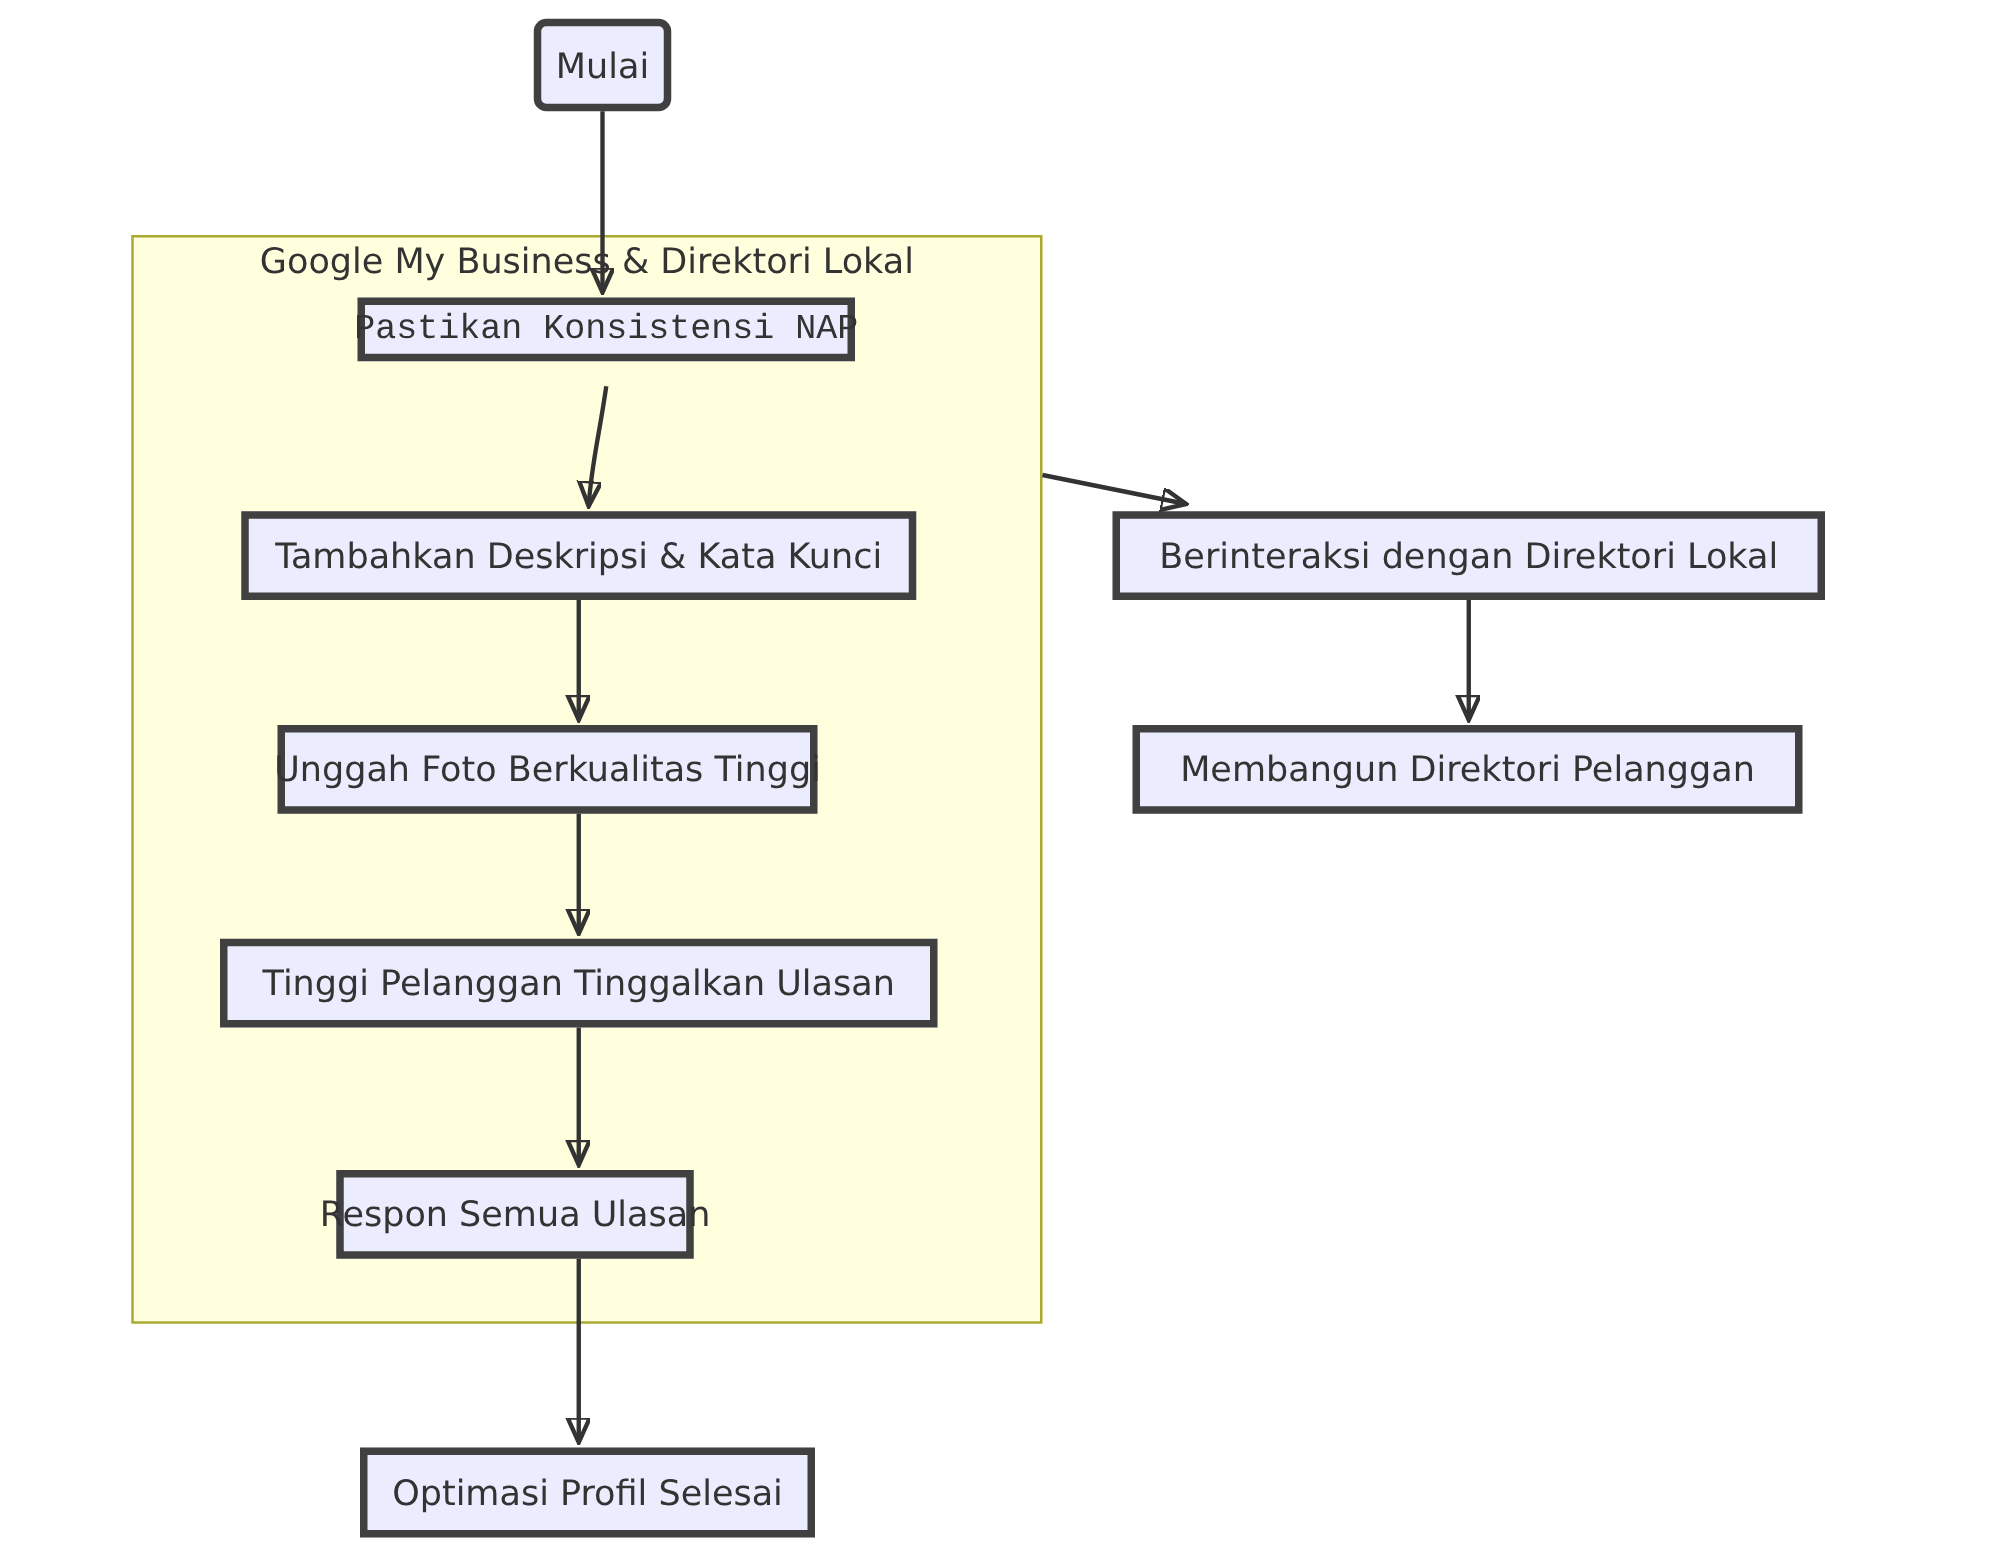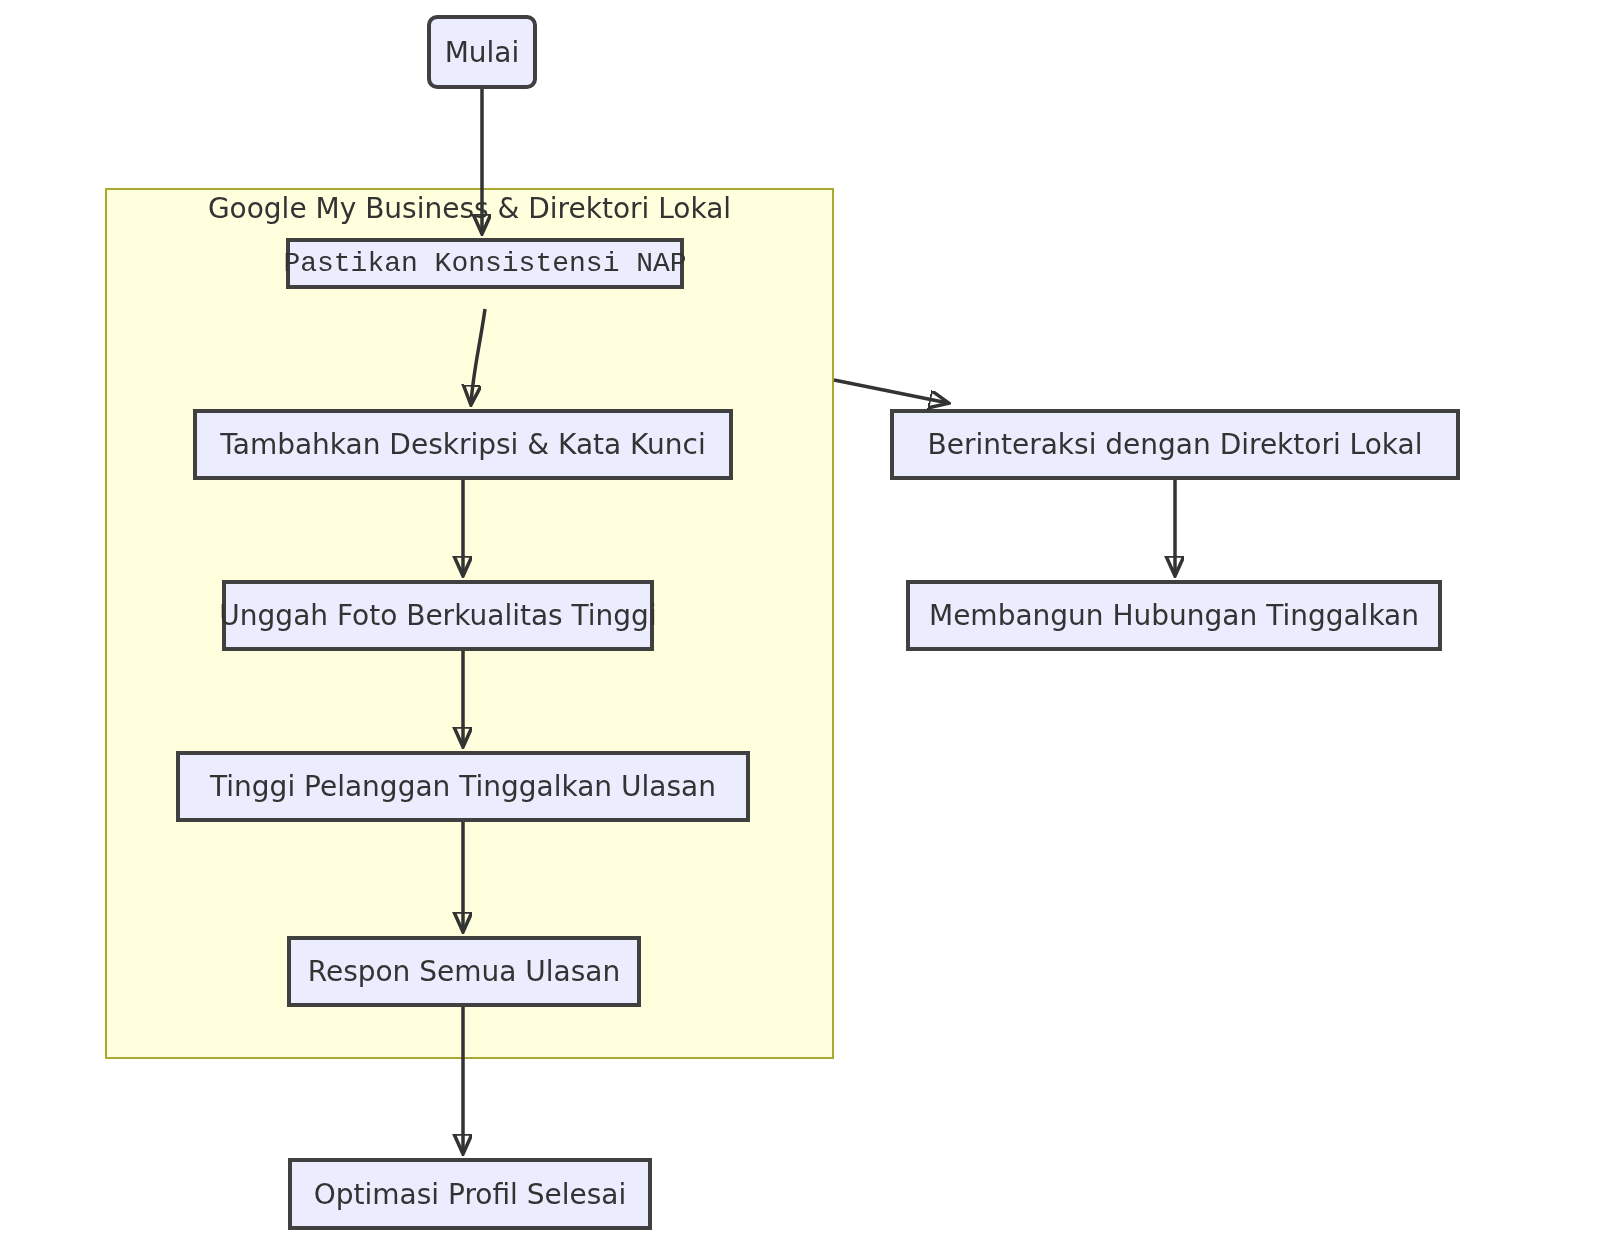--- a/index.html
+++ b/index.html
@@ -32,36 +32,36 @@
     width: 729px;
     text-align: center;
     font-size: 28px;
     color: #333333;
     white-space: nowrap;
   }
   .node {
     position: absolute;
     box-sizing: border-box;
     background: #ECECFF;
-    border: 4px solid #404040;
+    border: 6px solid #404040;
     color: #333333;
     font-size: 28px;
     display: flex;
     align-items: center;
     justify-content: center;
     white-space: nowrap;
     text-align: center;
   }
   .node.rounded { border-radius: 10px; }
   #node-start     { left: 427px; top: 15px;   width: 110px; height: 74px; }
   #node-nap       { left: 286px; top: 238px;  width: 398px; height: 51px; font-family: Liberation Mono, monospace; }
   #node-desc      { left: 193px; top: 409px;  width: 540px; height: 71px; }
   #node-photo     { left: 222px; top: 580px;  width: 432px; height: 71px; }
   #node-review    { left: 176px; top: 751px;  width: 574px; height: 71px; }
-  #node-respond   { left: 287px; top: 936px;  width: 354px; height: 71px; }
+  #node-respond   { left: 269px; top: 936px;  width: 286px; height: 71px; }
   #node-done      { left: 288px; top: 1158px; width: 364px; height: 72px; }
   #node-community { left: 890px; top: 409px;  width: 570px; height: 71px; }
   #node-relation  { left: 906px; top: 580px;  width: 536px; height: 71px; }
   #edges {
     position: absolute;
     left: 0; top: 0;
     width: 1600px;
     height: 1250px;
     pointer-events: none;
   }
@@ -105,21 +105,21 @@
 
   <div class="node" id="node-done">
     <span>Optimasi Profil Selesai</span>
   </div>
 
   <div class="node" id="node-community">
     <span>Berinteraksi dengan Direktori Lokal</span>
   </div>
 
   <div class="node" id="node-relation">
-    <span>Membangun Hubungan Tinggalkan</span>
+    <span>Membangun Direktori Pelanggan</span>
   </div>
 
   <svg id="edges" viewBox="0 0 1600 1250" xmlns="http://www.w3.org/2000/svg">
     <defs>
       <marker id="arrowhead" markerUnits="userSpaceOnUse" markerWidth="22" markerHeight="20" refX="19" refY="9" orient="auto">
         <path d="M0,0 L20,9 L0,18 Z" fill="#333333" stroke="none"></path>
       </marker>
     </defs>
     <path d="M482,89 L482,233" marker-end="url(#arrowhead)"></path>
     <path d="M485,309 C480,345 473,372 471,404" marker-end="url(#arrowhead)"></path>

